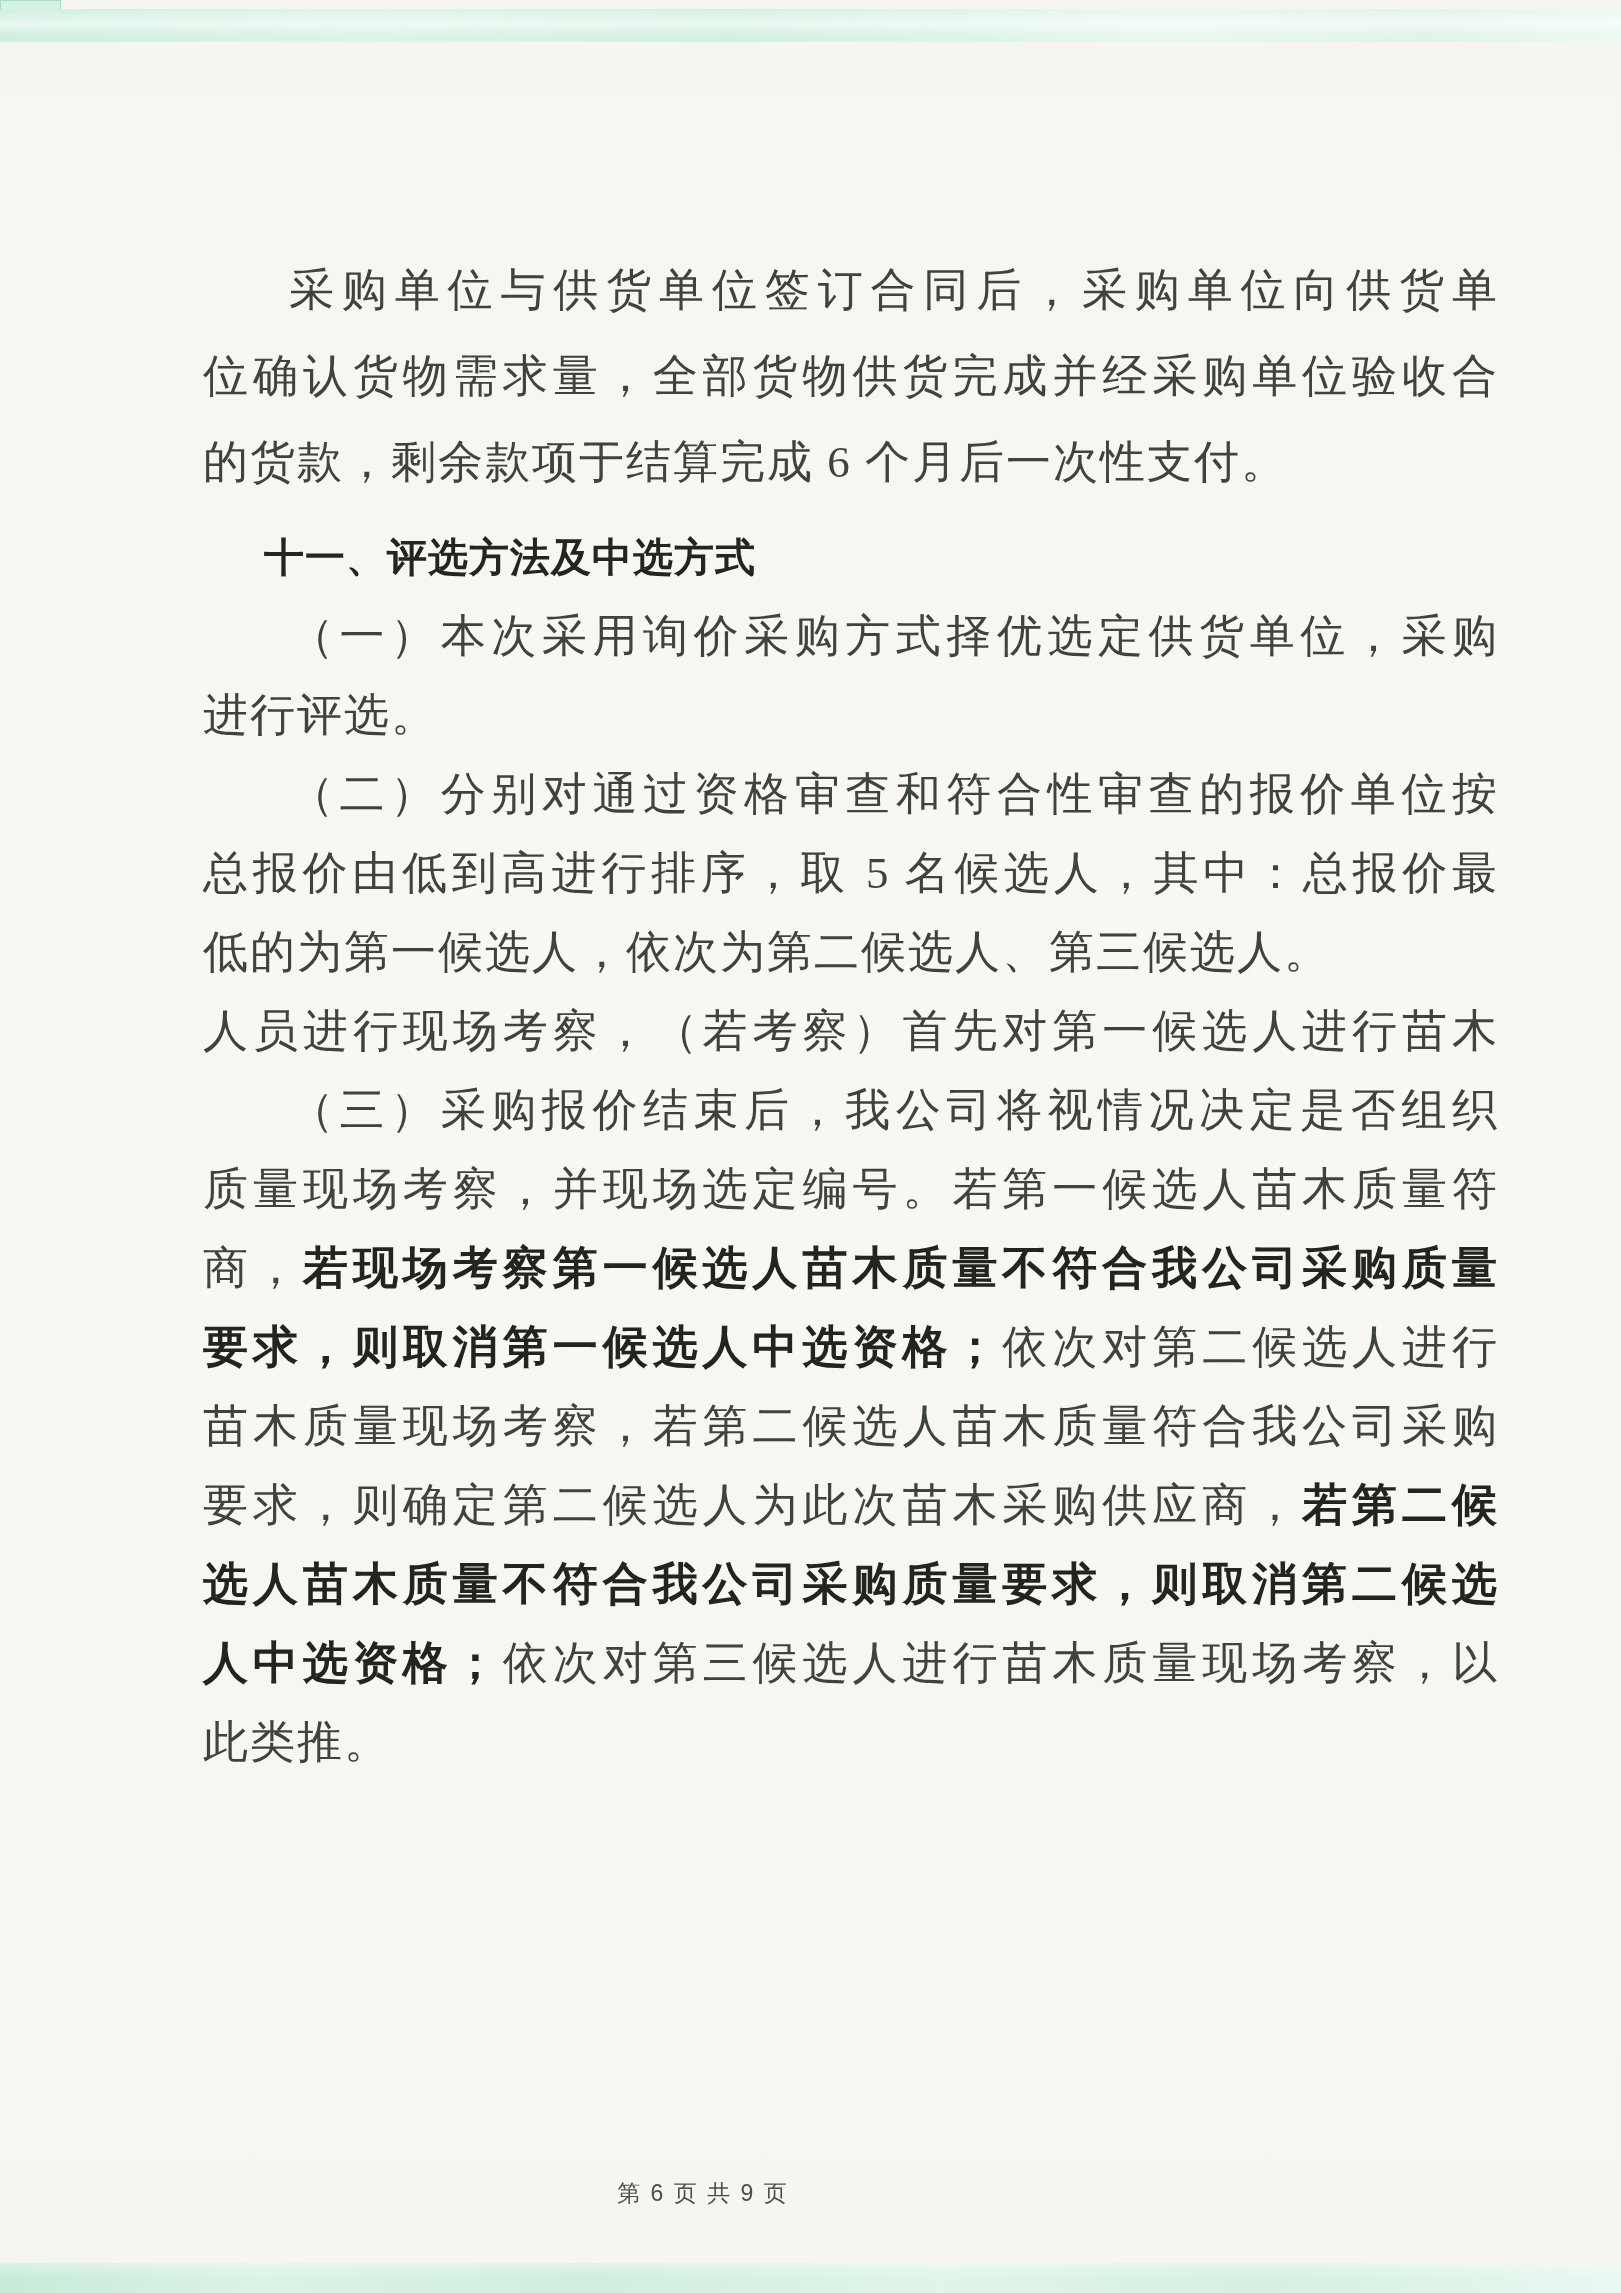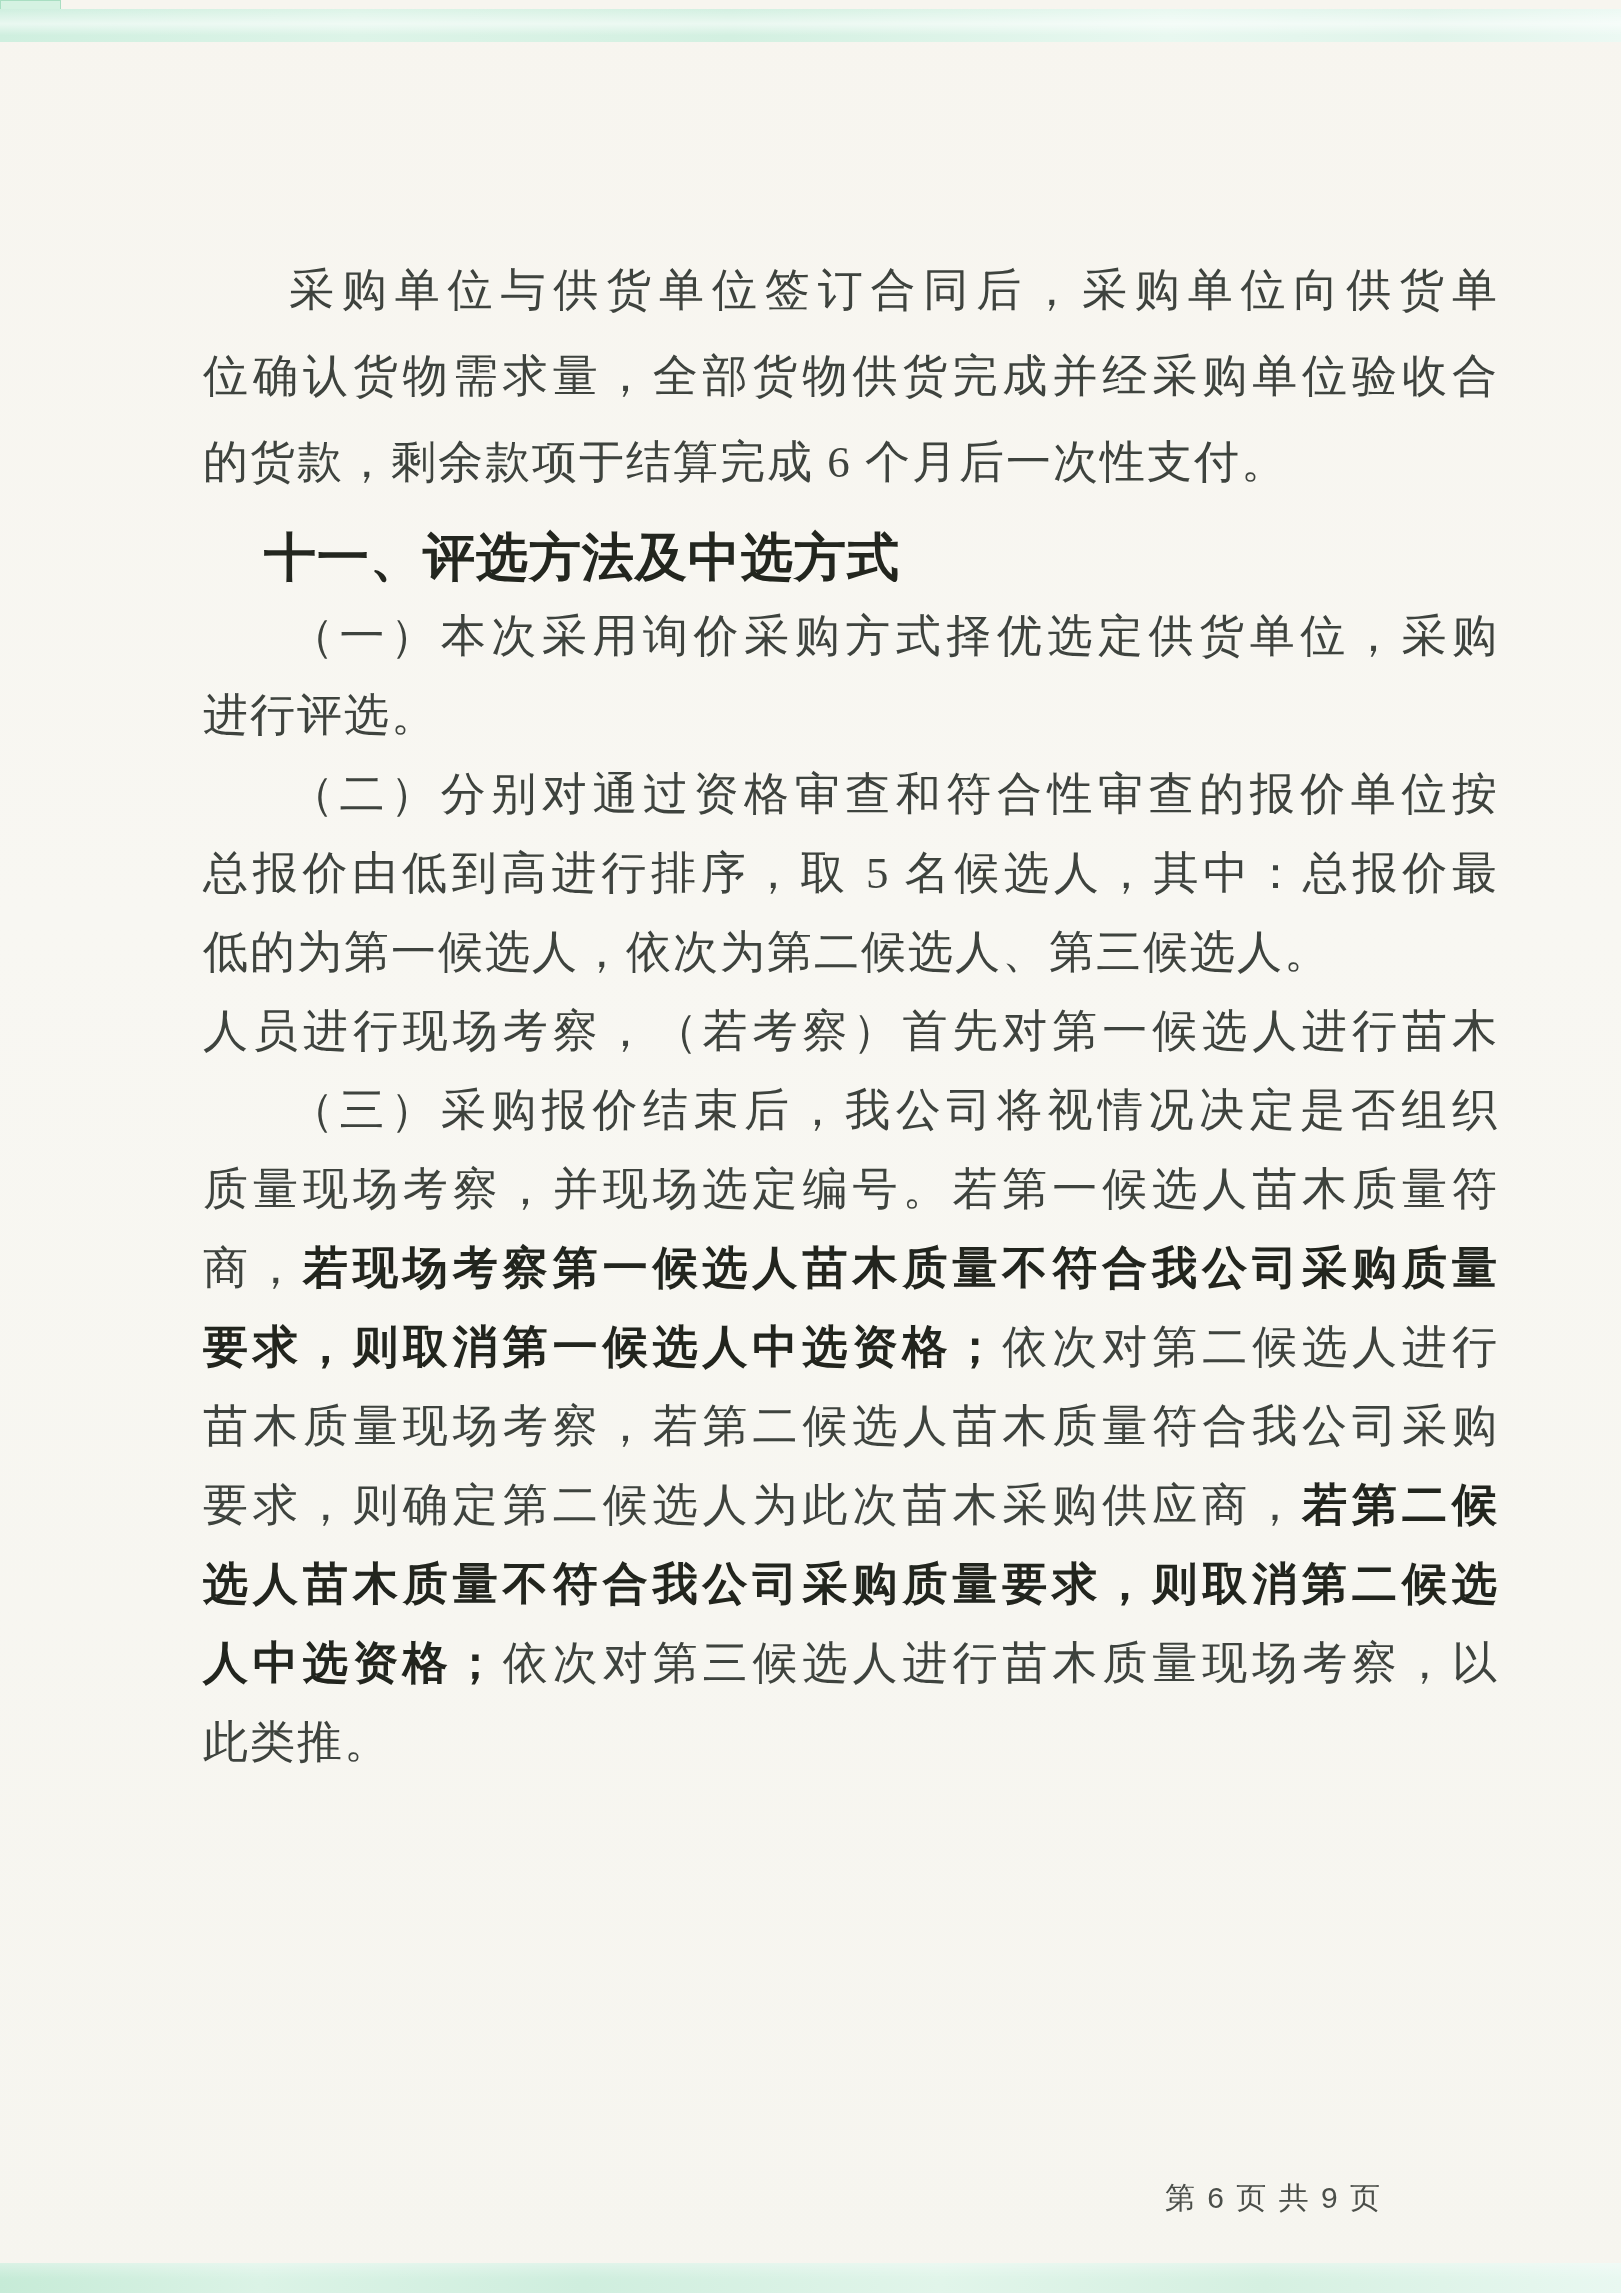--- a/index.html
+++ b/index.html
@@ -43,30 +43,30 @@
   .doc > .paragraph:first-child .line { height: 86px; line-height: 86px; }
   .line.fill {
     text-align: justify;
     text-align-last: justify;
     letter-spacing: 0;
   }
   .line.indent { text-indent: 86px; }
   .heading {
     margin-top: 13.7px; height: 78px; line-height: 78px;
     padding-left: 61px;
-    font-weight: bold; font-size: 52px; letter-spacing: 1px;
+    font-weight: bold; font-size: 40px; letter-spacing: 1px;
     color: #23261f;
   }
   .run { font-weight: normal; }
   .run.bold { font-weight: bold; color: #22251e; }
   .footer {
     position: absolute; top: 2178px; left: 0; width: 1382px;
-    text-align: right;
+    text-align: center;
     font-family: "Liberation Sans", "DejaVu Sans", sans-serif;
-    font-size: 30px; letter-spacing: 2px; color: #4a4e49;
+    font-size: 23px; letter-spacing: 2px; color: #4a4e49; padding-left: 12px;
   }
 </style>
 </head>
 <body>
 
 <div class="page">
   <div class="top-chip"></div>
   <div class="top-band"></div>
 
   <div class="doc">

